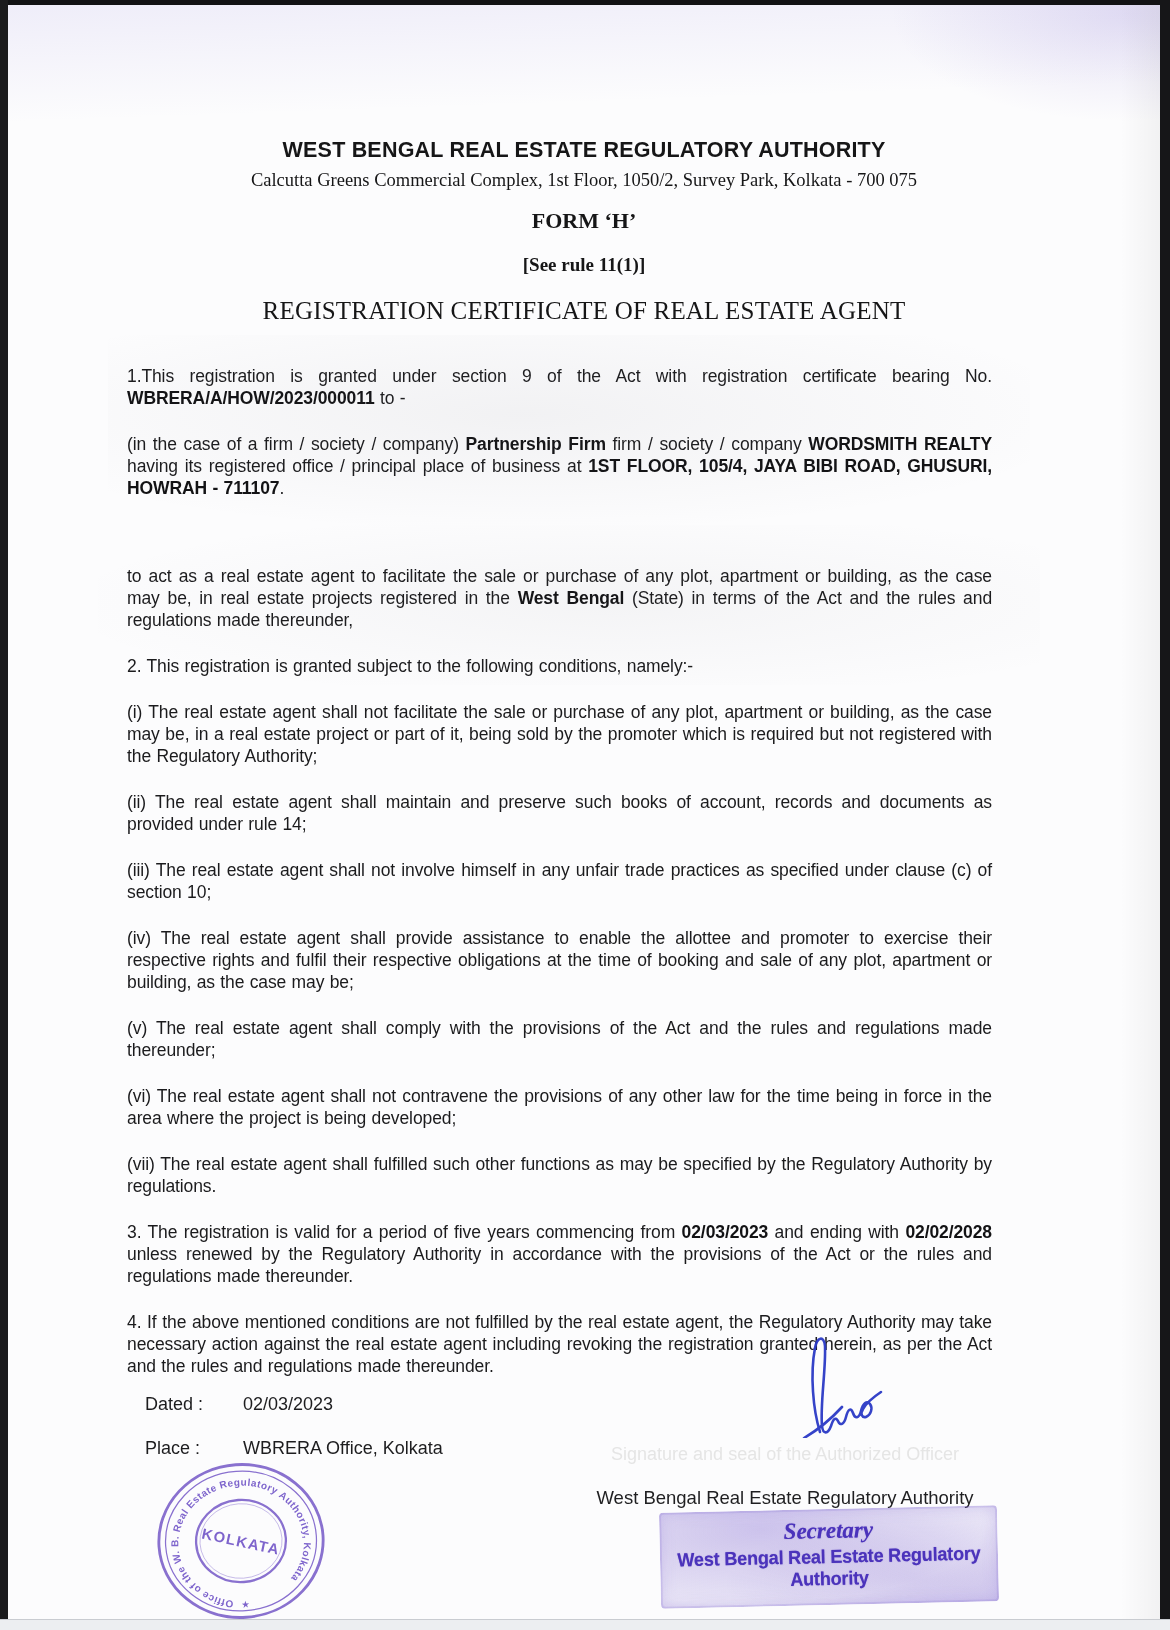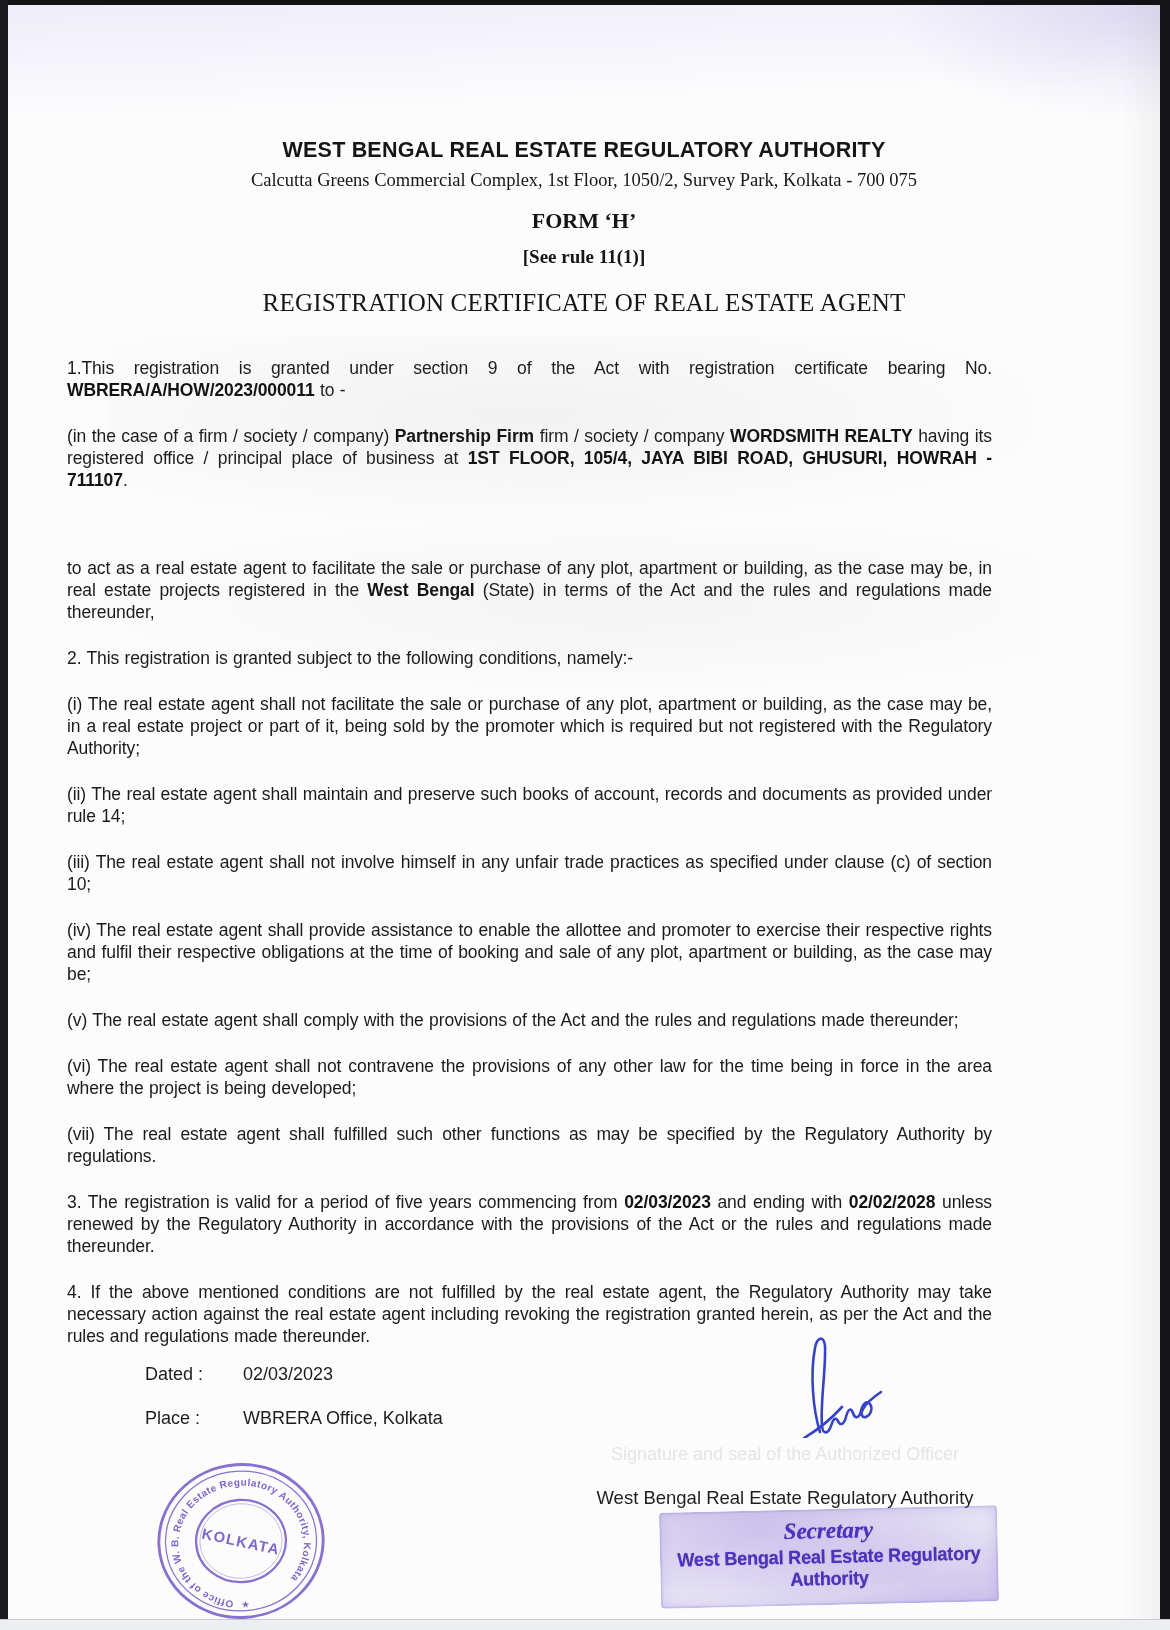--- a/index.html
+++ b/index.html
@@ -28,25 +28,25 @@
     background:radial-gradient(62% 62% at 45% 42%, rgba(95,95,108,0.065), rgba(95,95,108,0) 100%);}
   .wash-b{position:absolute;left:90px;top:520px;right:120px;height:160px;pointer-events:none;
     background:radial-gradient(60% 60% at 55% 50%, rgba(95,95,108,0.05), rgba(95,95,108,0) 100%);}
   .wash-c{position:absolute;right:0;top:0;width:40px;height:1620px;pointer-events:none;
     background:linear-gradient(90deg, rgba(0,0,0,0) , rgba(0,0,0,0.045));}
 
   .doc-header{padding-top:132px;text-align:center;color:#161617;}
   .authority-name{font-size:21.5px;font-weight:bold;letter-spacing:.2px;line-height:26px;}
   .authority-address{font-family:"Liberation Serif", serif;font-size:18.5px;line-height:24px;margin-top:5px;}
   .form-title{font-family:"Liberation Serif", serif;font-weight:bold;font-size:22px;line-height:24px;margin-top:17px;}
-  .rule-ref{font-family:"Liberation Serif", serif;font-weight:bold;font-size:19px;line-height:24px;margin-top:12px;}
+  .rule-ref{font-family:"Liberation Serif", serif;font-weight:bold;font-size:19px;line-height:24px;margin-top:20px;}
   .cert-title{font-family:"Liberation Serif", serif;font-weight:normal;font-size:25px;line-height:24px;margin-top:22px;letter-spacing:.2px;}
 
   .doc-body{
-    margin-top:42px;padding:0 168px 0 59px;
+    margin-top:42px;padding:0 168px 0 119px;
     text-align:justify;font-size:17.5px;line-height:22px;color:#1b1b1d;
     letter-spacing:-0.1px;word-spacing:0.6px;
   }
   .doc-body p{margin:0 0 24px;}
   .doc-body p.gap-after{margin-bottom:66px;}
   .doc-body p.no-gap{margin-bottom:0;}
   .doc-body b{color:#121214;}
 
   .doc-footer-left{margin:16px 0 0 119px;font-size:18px;color:#1d1d1f;}
   .kv{display:flex;line-height:22px;margin-bottom:22px;margin-left:18px;}

